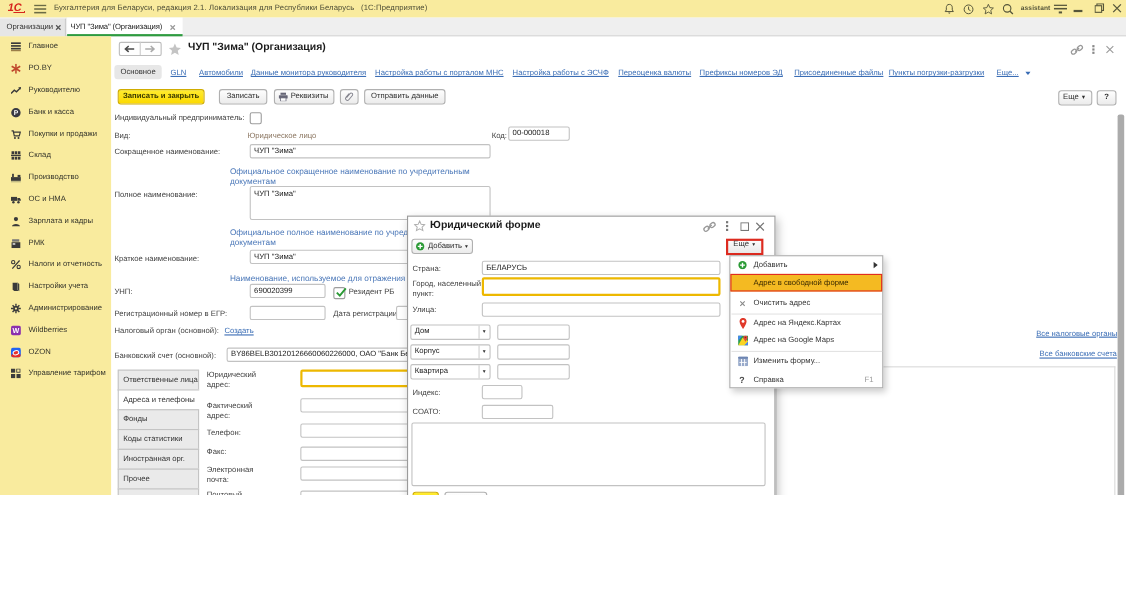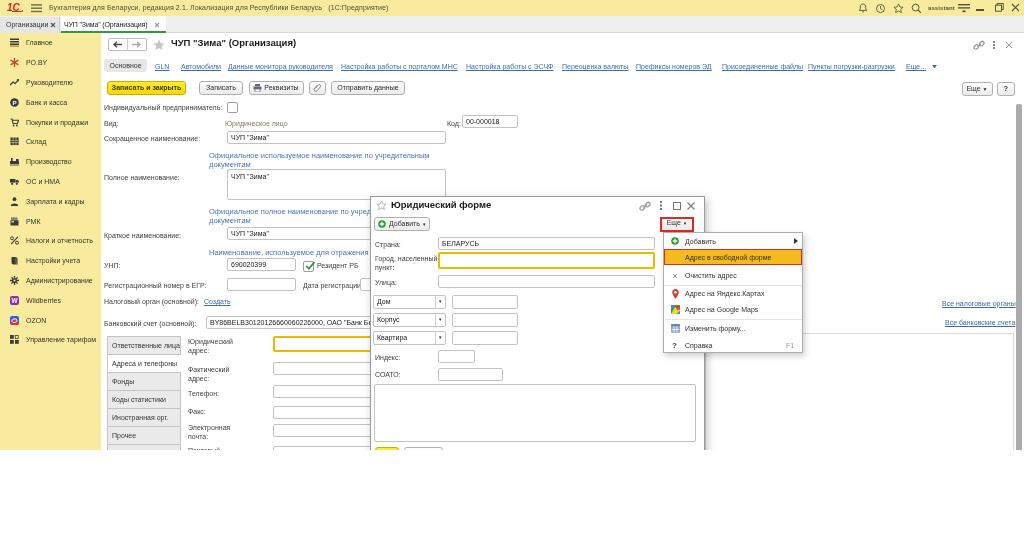--- a/index.html
+++ b/index.html
@@ -251,21 +251,21 @@
 <div class="btn" style="left:961.5px;top:81.5px;width:31px">Еще <span style="font-size:5px">▼</span></div>
 <div class="btn" style="left:997px;top:81.5px;width:18px;font-weight:bold">?</div>
 <div class="lbl" style="left:104px;top:103px">Индивидуальный предприниматель:</div>
 <div class="ab" style="left:227px;top:102px;width:11px;height:11px;background:#fff;border:1px solid #9d9d9d;border-radius:2px"></div>
 <div class="lbl" style="left:104px;top:119px">Вид:</div>
 <div class="lbl" style="left:225px;top:119px;color:#8c7762">Юридическое лицо</div>
 <div class="lbl" style="left:447px;top:119px">Код:</div>
 <div class="inp" style="left:462px;top:115px;width:56px">00-000018</div>
 <div class="lbl" style="left:104px;top:134px">Сокращенное наименование:</div>
 <div class="inp" style="left:227px;top:131px;width:219px">ЧУП "Зима"</div>
-<div class="note" style="left:209px;top:150.5px">Официальное используемое наименование по учредительным</div>
+<div class="note" style="left:209px;top:150.5px">Официальное сокращенное наименование по учредительным</div>
 <div class="note" style="left:209px;top:159.5px">документам</div>
 <div class="lbl" style="left:104px;top:173px">Полное наименование:</div>
 <div class="inp" style="left:227px;top:169px;width:219px;height:31px;line-height:9px;padding-top:2px">ЧУП "Зима"</div>
 <div class="note" style="left:209px;top:206.5px">Официальное полное наименование по учредительным</div>
 <div class="note" style="left:209px;top:215.5px">документам</div>
 <div class="lbl" style="left:104px;top:231px">Краткое наименование:</div>
 <div class="inp" style="left:227px;top:227px;width:219px">ЧУП "Зима"</div>
 <div class="note" style="left:209px;top:247.5px">Наименование, используемое для отражения в программе</div>
 <div class="lbl" style="left:104px;top:261px">УНП:</div>
 <div class="inp" style="left:227px;top:258px;width:69px">690020399</div>

